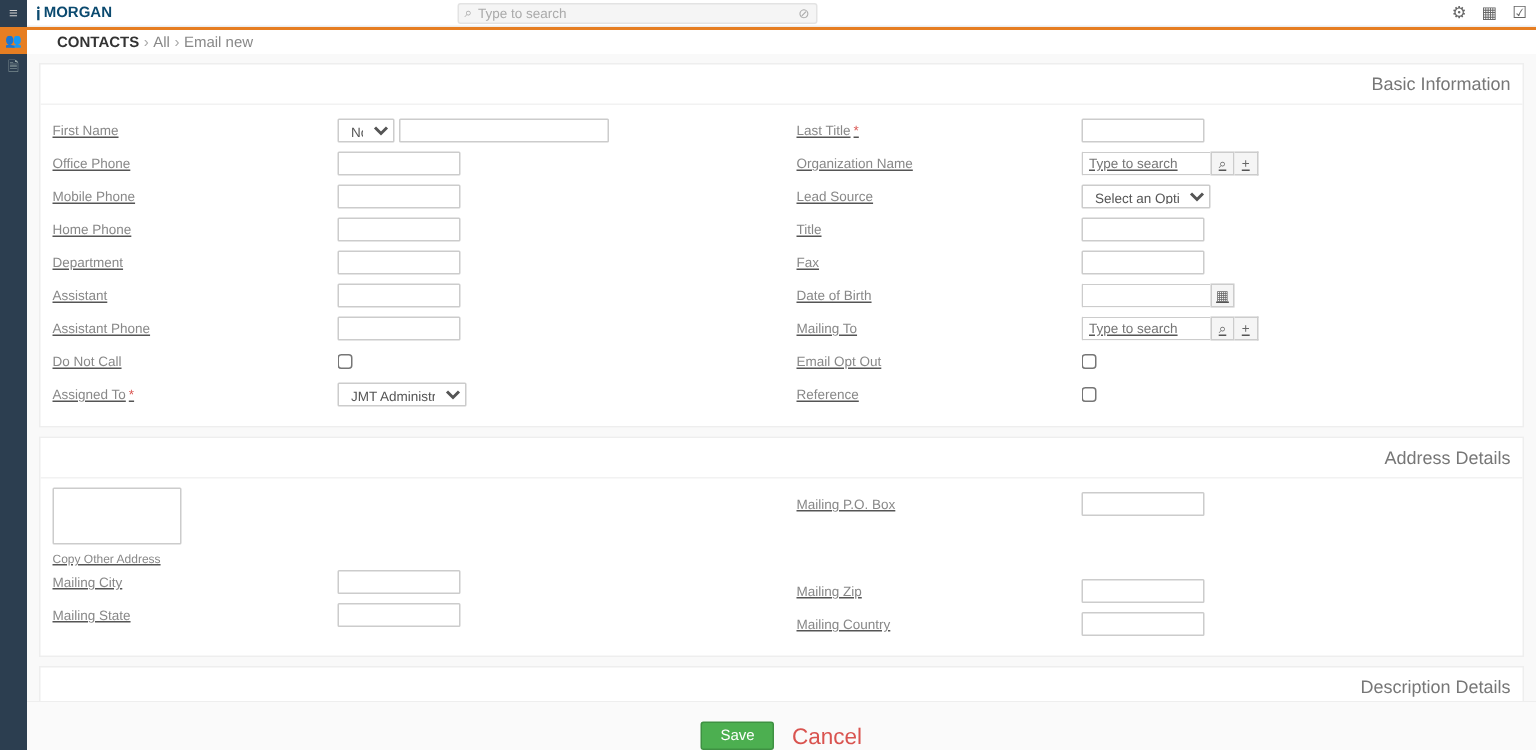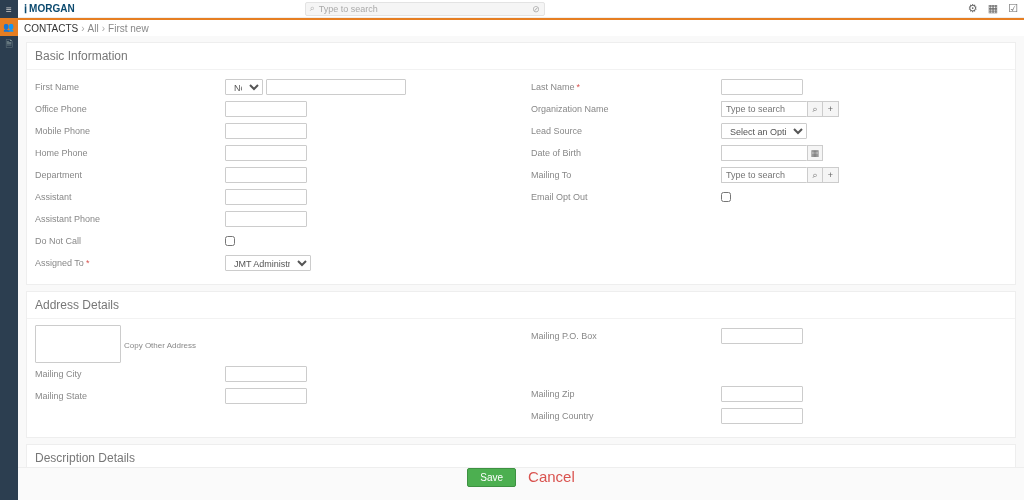--- a/index.html
+++ b/index.html
@@ -17,34 +17,34 @@
 
 .topbar { height: 18px; display: flex; align-items: center; border-bottom: 1px solid #eee; padding: 0 6px; }
 .logo { color: #0b4a6f; font-size: 10px; font-weight: bold; display: flex; align-items: center; }
 .logo-mark { font-size: 12px; margin-right: 2px; }
 .search-wrap { margin-left: 230px; width: 240px; height: 14px; background: #f5f5f5; border: 1px solid #e3e3e3; border-radius: 2px; display: flex; align-items: center; padding: 0 4px; color: #aaa; font-size: 9px; }
 .search-wrap .clear { margin-left: auto; }
 .top-icons { margin-left: auto; display: flex; gap: 10px; color: #666; font-size: 11px; }
 
 
 .crumb-bar { height: 18px; background: #fff; border-top: 2px solid #e67e22; display: flex; align-items: center; padding: 0 6px; font-size: 10px; }
-.crumb-bar .mod { font-weight: normal; text-transform: uppercase; color: #333; }
+.crumb-bar .mod { font-weight: bold; text-transform: uppercase; color: #333; margin-left: 14px; }
 .crumb-bar .sep { color: #aaa; margin: 0 3px; }
 .crumb-bar .c { color: #888; text-align: right; }
 
 
 .content { flex: 1; overflow-y: auto; background: #f9f9f9; padding: 0 8px 0 8px; }
 .section { background: #fff; border: 1px solid #eee; margin-top: 6px; }
-.section-title { font-size: 12px; color: #777; padding: 6px 8px; border-bottom: 1px solid #f2f2f2; }
+.section-title { font-size: 12px; color: #777; padding: 6px 8px; border-bottom: 1px solid #f2f2f2; text-align: right; }
 .section-body { padding: 6px 8px 10px 8px; }
 .row2 { display: flex; }
 .col { flex: 1; }
 .col:first-child { padding-right: 20px; }
 
-.fld { display: flex; align-items: center; min-height: 22px; }
+.fld { display: flex; align-items: center; min-height: 22px; text-decoration: underline; }
 .fld label { width: 190px; color: #888; font-size: 9px; }
 .fld .req { color: #d9534f; margin-left: 2px; }
 .fld .ctrl { flex: 1; display: flex; align-items: center; gap: 3px; }
 
 input[type=text], select, textarea {
   border: 1px solid #ccc; background: #fff; font-size: 9px; color: #555;
   padding: 2px 4px; height: 16px; border-radius: 1px;
 }
 textarea { height: 38px; resize: none; }
 .w-sm { width: 82px; }
@@ -57,21 +57,21 @@
 .combo .btn-ic + .btn-ic { border-left: none; }
 .date-wrap { display: flex; }
 .date-wrap input { width: 86px; border-right: none; }
 .date-wrap .cal { width: 16px; height: 16px; border: 1px solid #ccc; background: #f5f5f5; display: flex; align-items: center; justify-content: center; font-size: 9px; color: #666; }
 
 input[type=checkbox] { width: 10px; height: 10px; }
 
 .helper { font-size: 8px; color: #888; margin-top: 2px; }
 
 
-.footer { height: 33px; background: #fafafa; border-top: 1px solid #eee; display: flex; align-items: flex-start; justify-content: center; gap: 12px; }
+.footer { height: 33px; background: #fafafa; border-top: 1px solid #eee; display: flex; align-items: flex-end; justify-content: center; gap: 12px; }
 .btn-save { background: #4caf50; color: #fff; border: 1px solid #3e9142; padding: 3px 12px; font-size: 10px; cursor: pointer; border-radius: 2px; }
 .btn-cancel { color: #d9534f; font-size: 15px; cursor: pointer; }
 
 
 .ico::before { content: attr(data-g); }
 </style>
 </head>
 <body>
 
 <div class="app">
@@ -103,21 +103,21 @@
         <span>▦</span>
         <span>☑</span>
       </div>
     </div>
 
     <div class="crumb-bar">
       <span class="mod">CONTACTS</span>
       <span class="sep">›</span>
       <span class="c">All</span>
       <span class="sep">›</span>
-      <span class="c">First new</span>
+      <span class="c">Email new</span>
     </div>
 
     <div class="content">
 
       <div class="section">
         <div class="section-title">Basic Information</div>
         <div class="section-body">
           <div class="row2">
             <div class="col">
               <div class="fld">
@@ -172,21 +172,21 @@
               <div class="fld">
                   <label><span>Assigned To</span><span class="req">*</span></label>
                   <div class="ctrl">
                     <select class="w-sel2"><option>JMT Administrator</option></select>
                   </div>
                 </div>
             </div>
 
             <div class="col">
               <div class="fld">
-                  <label><span>Last Name</span><span class="req">*</span></label>
+                  <label><span>Last Title</span><span class="req">*</span></label>
                   <div class="ctrl">
                     <input type="text" class="w-sm" style="">
                   </div>
                 </div>
               <div class="fld">
                   <label>Organization Name</label>
                 <div class="ctrl">
                   <div class="combo">
                     <input type="text" placeholder="Type to search" style="">
                     <div class="btn-ic">⌕</div>
@@ -194,20 +194,32 @@
                   </div>
                 </div>
               </div>
               <div class="fld">
                   <label>Lead Source</label>
                   <div class="ctrl">
                     <select class="w-sel2"><option>Select an Option</option></select>
                   </div>
                 </div>
               <div class="fld">
+                  <label>Title</label>
+                  <div class="ctrl">
+                    <input type="text" class="w-sm" style="">
+                  </div>
+                </div>
+              <div class="fld">
+                  <label>Fax</label>
+                  <div class="ctrl">
+                    <input type="text" class="w-sm" style="">
+                  </div>
+                </div>
+              <div class="fld">
                   <label>Date of Birth</label>
                 <div class="ctrl">
                   <div class="date-wrap">
                       <input type="text" style="">
                       <div class="cal">▦</div>
                     </div>
                 </div>
               </div>
               <div class="fld">
                   <label>Mailing To</label>
@@ -218,32 +230,38 @@
                     <div class="btn-ic">+</div>
                   </div>
                 </div>
               </div>
               <div class="fld">
                   <label>Email Opt Out</label>
                   <div class="ctrl">
                     <input type="checkbox" style="">
                   </div>
                 </div>
+              <div class="fld">
+                  <label>Reference</label>
+                  <div class="ctrl">
+                    <input type="checkbox" style="">
+                  </div>
+                </div>
             </div>
           </div>
         </div>
       </div>
 
       <div class="section">
         <div class="section-title">Address Details</div>
         <div class="section-body">
           <div class="row2">
             <div class="col">
               <div class="fld" style="align-items:flex-start">
-                <div class="ctrl" style="flex-direction:row;align-items:center">
+                <div class="ctrl" style="flex-direction:column;align-items:flex-start">
                   <textarea class="w-sm" style="width: 86px;"></textarea>
                   <div class="helper">Copy Other Address</div>
                 </div>
               </div>
               <div class="fld">
                   <label>Mailing City</label>
                   <div class="ctrl">
                     <input type="text" class="w-sm" style="">
                   </div>
                 </div>

